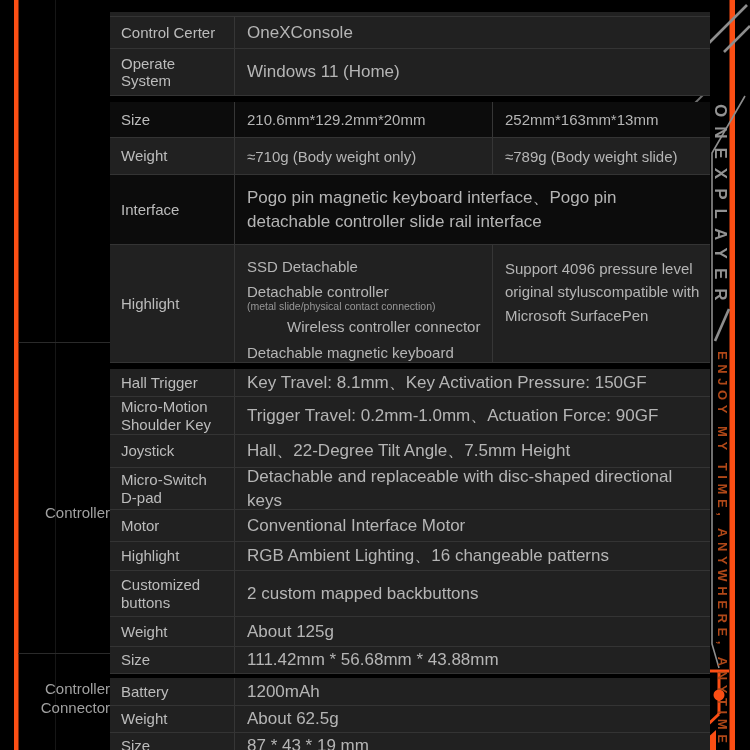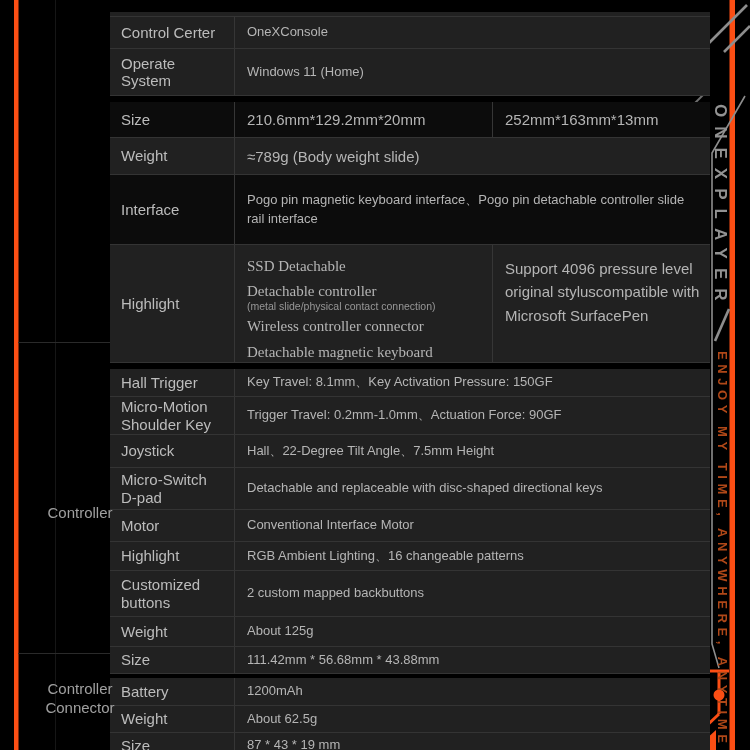--- a/index.html
+++ b/index.html
@@ -12,39 +12,39 @@
   
   .spec-table{position:absolute;left:110px;top:12px;width:600px;}
   .row{display:flex;box-sizing:border-box;border-bottom:1px solid #343434;}
   .row.gray{background:#212121;}
   .row.dark{background:#0c0c0c;}
   .gap{background:transparent;border:none;}
   .cell-label{width:125px;box-sizing:border-box;padding:2px 8px 2px 11px;
               border-right:1px solid #363636;display:flex;align-items:center;
               color:#bcbcbc;font-size:15px;line-height:1.15;white-space:pre-line;}
   .cell-value{flex:1;box-sizing:border-box;padding:2px 10px 2px 12px;display:flex;
-              align-items:center;color:#b5b5b5;font-size:13px;line-height:1.4;}
+              align-items:center;color:#b5b5b5;font-size:17px;line-height:1.4;}
   .cell-v1{width:258px;box-sizing:border-box;border-right:1px solid #363636;
            display:flex;align-items:center;padding:2px 8px 2px 12px;
            color:#b5b5b5;font-size:15px;}
   .cell-v2{flex:1;box-sizing:border-box;display:flex;align-items:center;
            padding:2px 8px 2px 12px;color:#b5b5b5;font-size:15px;}
   .sliver{height:4px;background:#212121;border-bottom:1px solid #343434;}
 
   
   .hl-left{flex:1;box-sizing:border-box;border-right:1px solid #363636;
            padding:13px 6px 0 12px;color:#b5b5b5;}
-  .hl-line{font-size:15px;line-height:1.18;font-family:Liberation Serif, serif;}
-  .hl-m7{margin-bottom:7px;} .hl-m8{margin-bottom:8px;}
+  .hl-line{font-size:15px;line-height:1.18;}
+  .hl-m7{margin-bottom:7px;} .hl-m8{margin-bottom:8px;margin-left:40px;}
   .hl-note{font-size:10.5px;color:#979797;line-height:1.2;margin-bottom:5px;}
   .hl-right{width:217px;box-sizing:border-box;padding:12px 10px 0 12px;
             color:#b5b5b5;font-size:15px;line-height:1.55;}
 
   
-  .outer-label{position:absolute;left:34px;width:92px;text-align:center;
+  .outer-label{position:absolute;left:18px;width:92px;text-align:right;
                color:#a0a0a0;font-size:15px;line-height:1.25;white-space:pre-line;}
   .outer-sep{position:absolute;left:18px;width:92px;height:1px;background:#2a2a2a;}
 
   
   .v-text{position:absolute;writing-mode:vertical-rl;text-orientation:mixed;
           left:712px;width:18px;text-align:center;}
   .brand-v{top:64px;height:285px;font-size:17px;font-weight:bold;color:#929292;
            letter-spacing:9px;}
   .slogan-v{top:349px;height:400px;font-size:13px;font-weight:bold;color:#b04818;
             letter-spacing:4.6px;}
@@ -101,20 +101,21 @@
     <div class="gap" style="height:6px"></div>
 
     <div class="row dark" style="height:36px">
       <div class="cell-label">Size</div>
       <div class="cell-v1">210.6mm*129.2mm*20mm</div>
       <div class="cell-v2">252mm*163mm*13mm</div>
     </div>
 
     <div class="row gray" style="height:37px">
       <div class="cell-label">Weight</div>
+      <div class="cell-v1">≈710g (Body weight only)</div>
       <div class="cell-v2">≈789g (Body weight slide)</div>
     </div>
 
     <div class="row dark" style="height:70px">
       <div class="cell-label">Interface</div>
       <div class="cell-value">Pogo pin magnetic keyboard interface、Pogo pin detachable controller slide rail interface</div>
     </div>
 
     <div class="row gray" style="height:118px">
       <div class="cell-label">Highlight</div>

